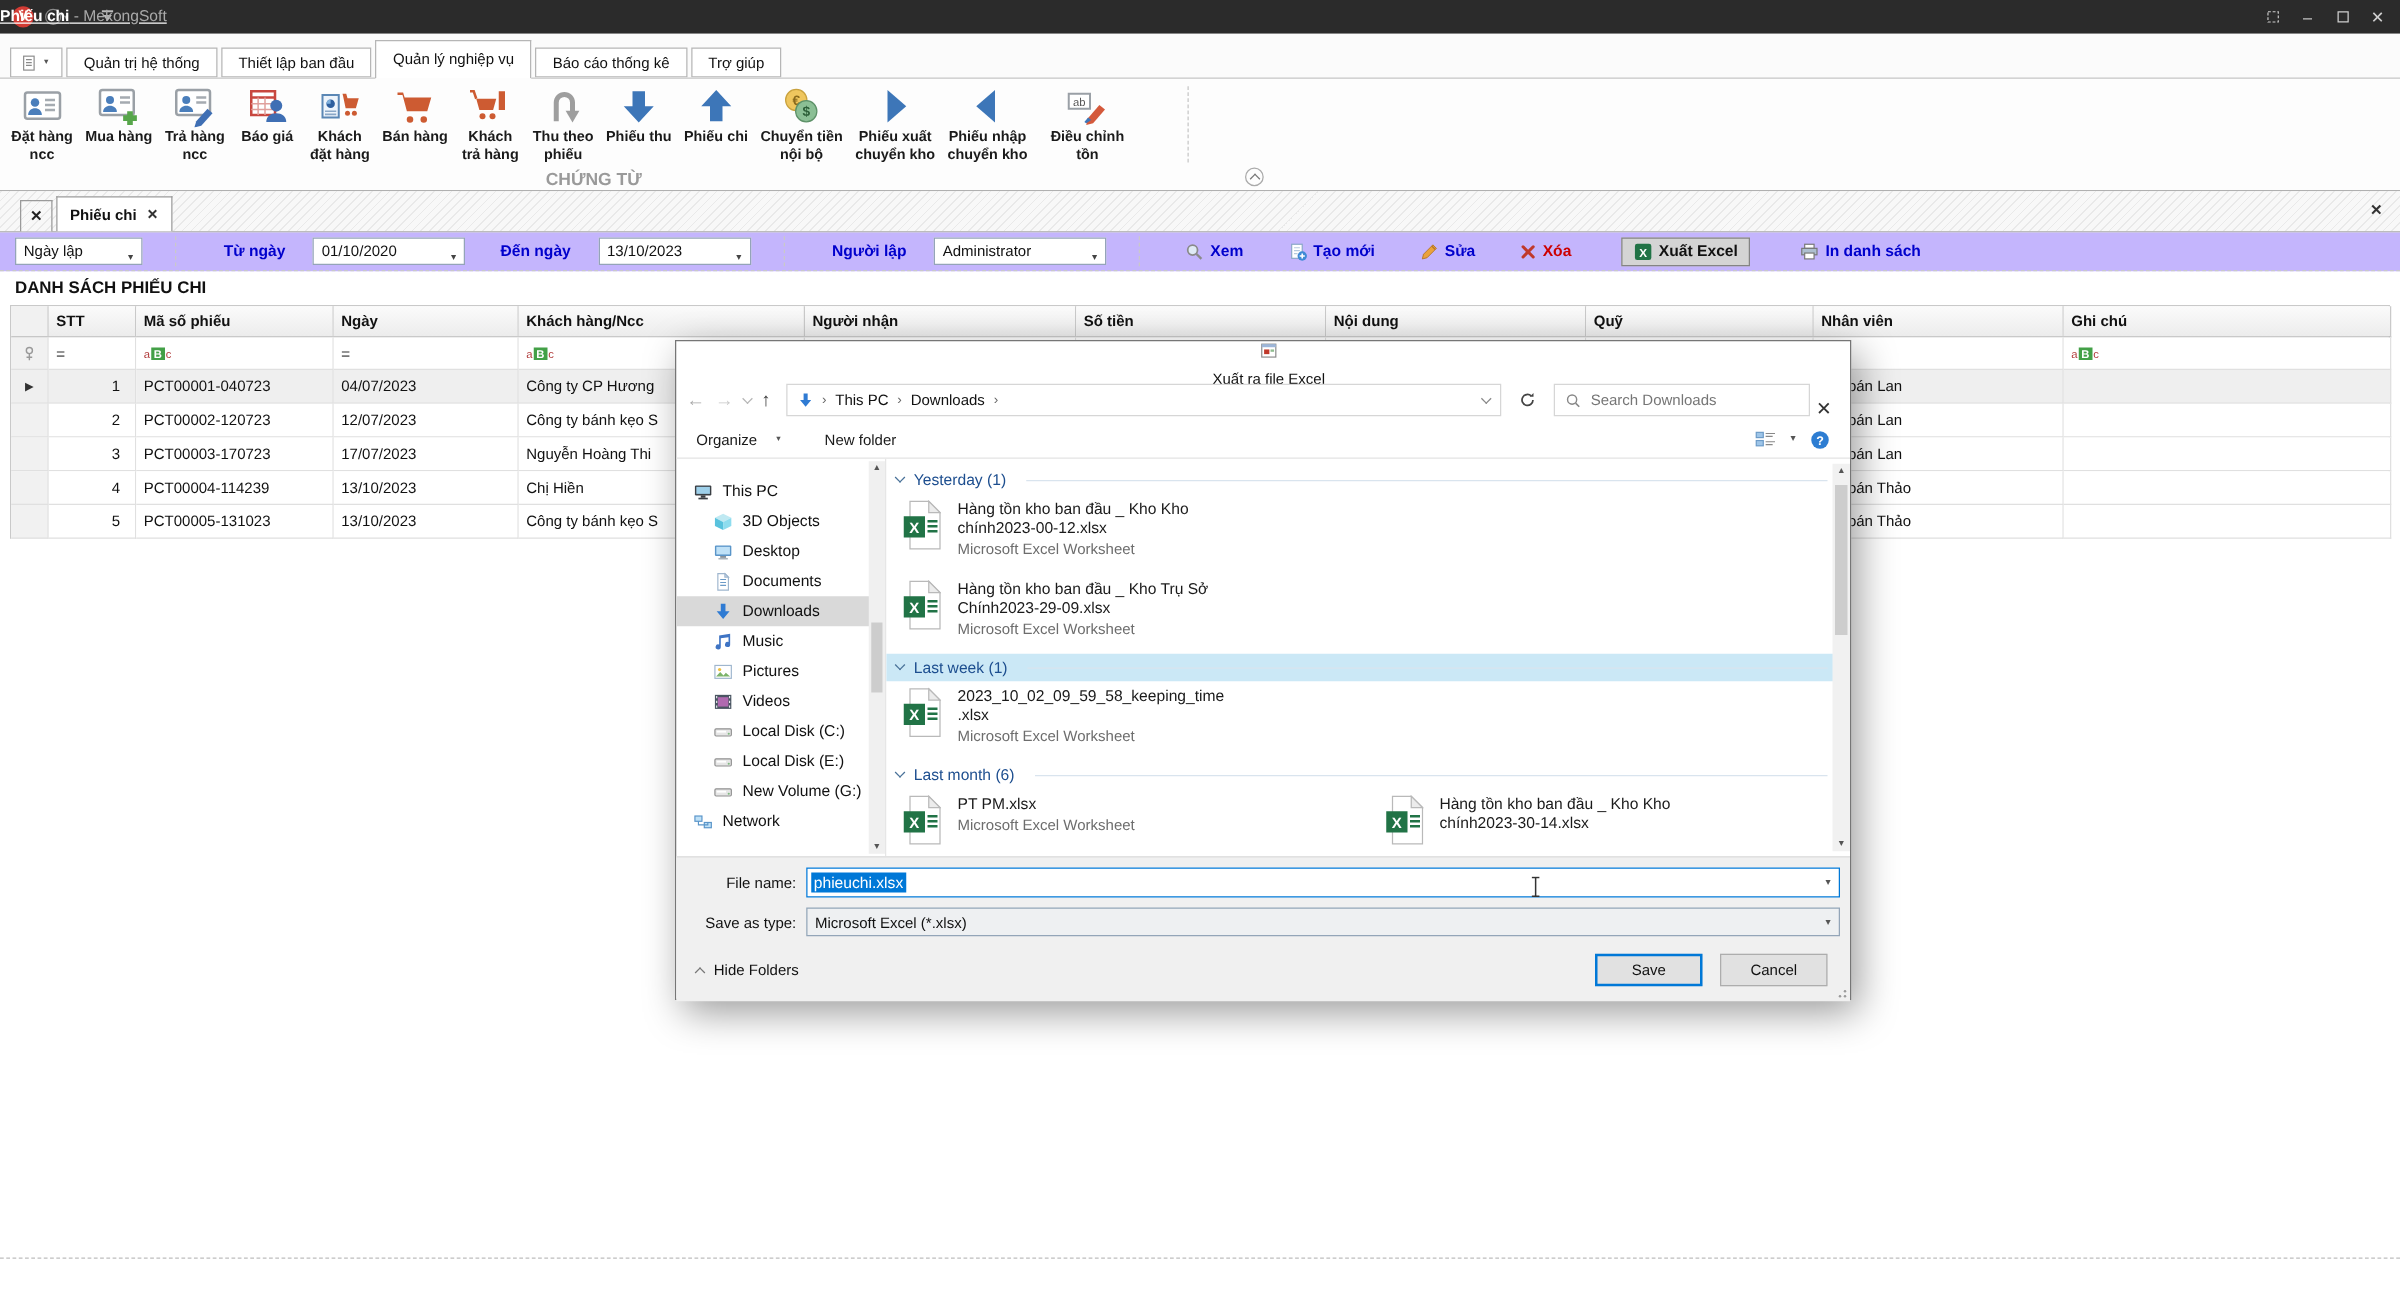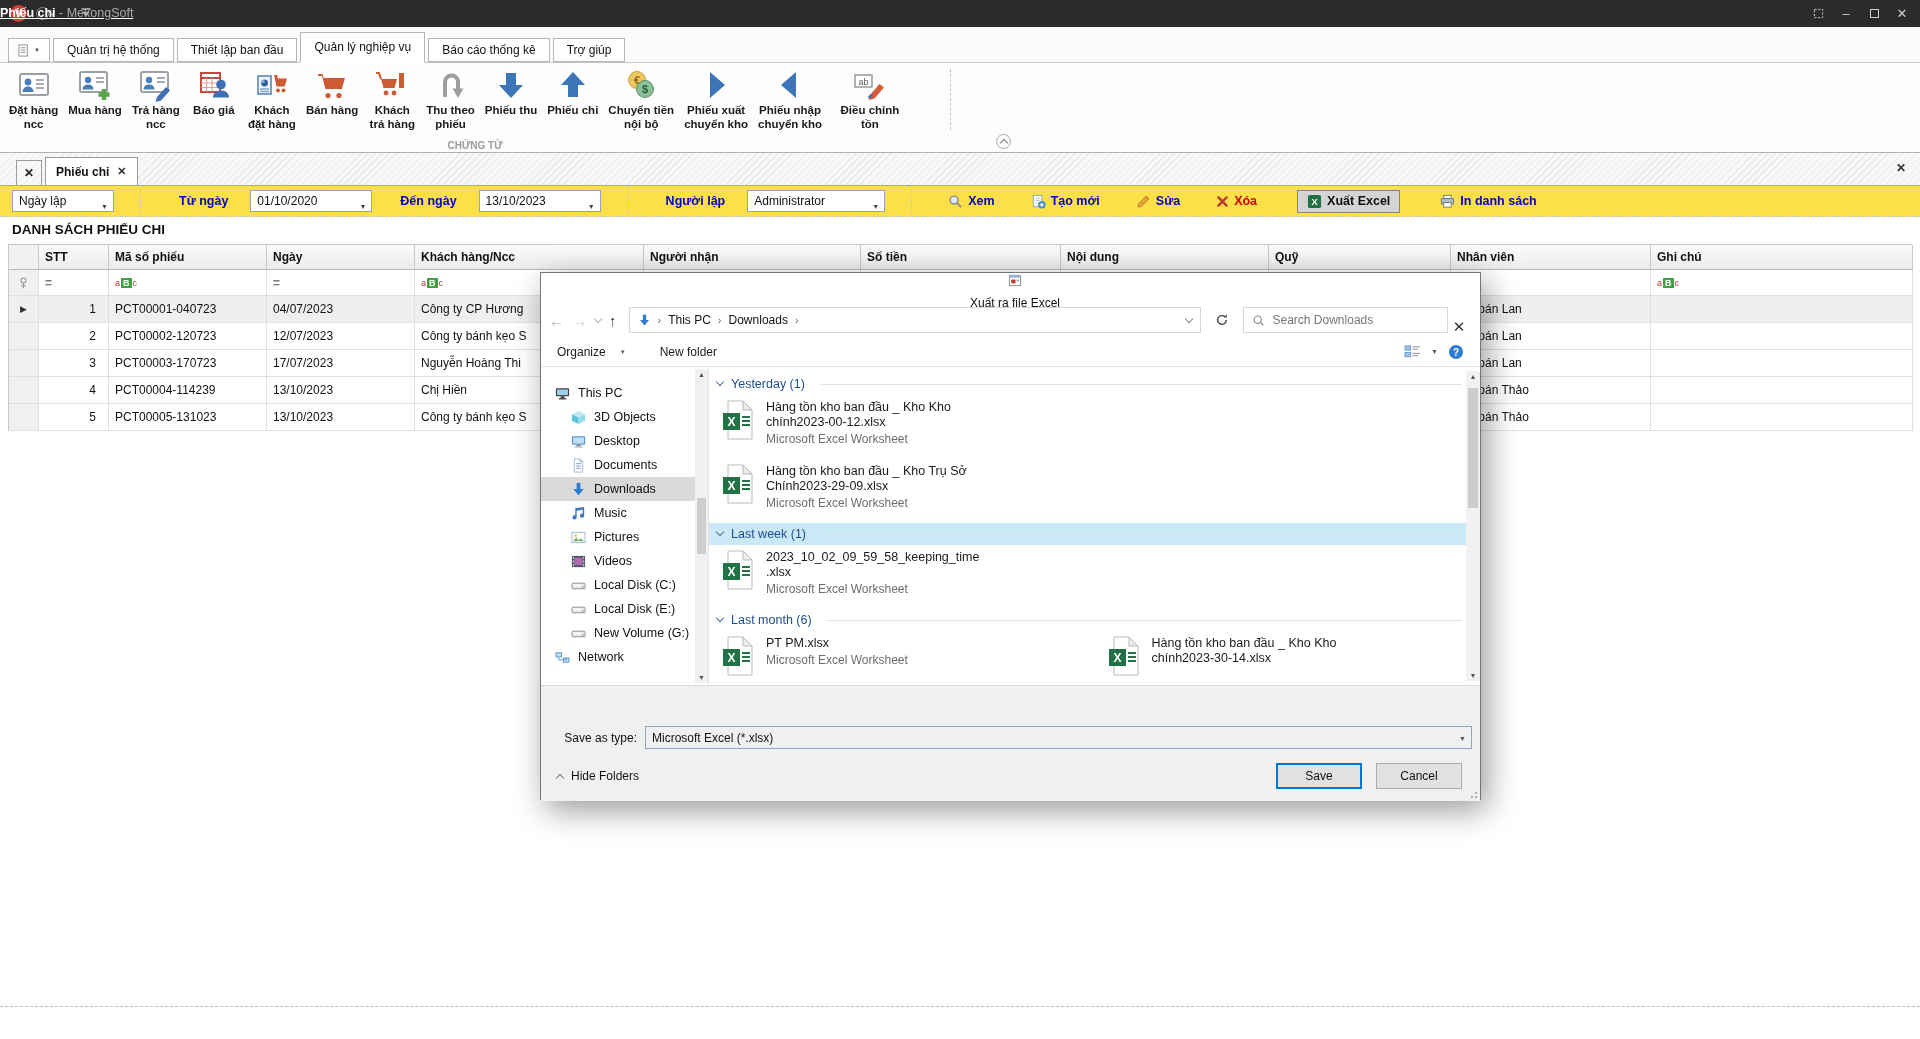--- a/index.html
+++ b/index.html
@@ -37,21 +37,21 @@
 
   
   .ribbon { position:absolute; left:0; top:62px; width:1920px; height:91px; background:#fdfdfd;
     border-top:1px solid #c5c5c5; border-bottom:1px solid #b0b0b0; }
   .ritems { position:absolute; left:4px; top:5px; display:flex; align-items:flex-start; }
   .ritem { min-width:58px; max-width:86px; padding:0 5px; text-align:center; }
   .ricon { width:34px; height:34px; margin:0 auto 2px auto; }
   .rlabel { font-size:11.5px; font-weight:bold; color:#1a1a1a; line-height:1.2; white-space:pre-line; }
   .rsep { position:absolute; left:950px; top:6px; bottom:22px; border-left:1px dashed #c6c6c6; }
   .rgroup { position:absolute; left:0; width:950px; bottom:1px; text-align:center;
-    font-size:10px; font-weight:bold; color:#9a9a9a; }
+    font-size:14px; font-weight:bold; color:#9a9a9a; }
   .rcollapse { position:absolute; left:996px; bottom:3px; width:15px; height:15px; border-radius:50%;
     border:1px solid #aaa; display:flex; align-items:center; justify-content:center; }
 
   .chev { display:inline-block; width:6px; height:6px; border-right:1.6px solid #777;
     border-bottom:1.6px solid #777; transform:rotate(45deg); }
   .chev.up { transform:rotate(-135deg); }
   .chev.blue { border-color:#4a7299; }
 
   
   .hatch { background:repeating-linear-gradient(135deg,#e9e9e9 0 1px,#f8f8f8 1px 5px); }
@@ -59,21 +59,21 @@
     border-bottom:1px solid #a6a6a6; }
   .xtab { position:absolute; left:16px; bottom:0; width:26px; height:25px; border:1px solid #9a9a9a;
     border-bottom:none; text-align:center; line-height:24px; font-weight:bold; font-size:12px; color:#222; }
   .dtab { position:absolute; left:45px; bottom:0; height:28px; border:1px solid #9a9a9a; border-bottom:none;
     background:#fff; padding:0 10px; display:flex; align-items:center; gap:8px;
     font-size:12px; font-weight:bold; color:#111; }
   .dtab .x { font-weight:bold; color:#333; font-size:11px; }
   .strip-close { position:absolute; right:14px; top:8px; font-weight:bold; color:#333; font-size:12px; }
 
   
-  .filterbar { position:absolute; left:0; top:186px; width:1920px; height:31px; background:#fde047;
+  .filterbar { position:absolute; left:0; top:186px; width:1920px; height:31px; background:#c4b5fd;
     border-bottom:1px dashed #c9c9c9; display:flex; align-items:center; padding-left:12px;gap:16px; }
   .combo { position:relative; height:22px; border:1px solid #94a4b8; background:#fff; font-size:12px;
     color:#111; padding:0 20px 0 6px; line-height:20px; white-space:nowrap; }
   .combo::after { content:"▼"; position:absolute; right:5px; top:6px; font-size:7px; color:#444; }
   .flabel { color:#0000cc; font-weight:bold; font-size:12.5px; margin:0 6px 0 12px; white-space:nowrap; }
   .vsep { border-left:1px dashed #c9c9c9; height:24px; margin:0 10px; }
   .abtn { display:flex; align-items:center; gap:5px; font-weight:bold; font-size:12.5px;
     color:#0000cc; margin:0 10px; white-space:nowrap; }
   .abtn.red { color:#cc0000; }
   .abtn.export { color:#111; background:#d4d4d4; border:1px solid #848484; padding:3px 9px; margin:0 14px; }
@@ -934,20 +934,31 @@
             </div>
           </div>
           <div class="fscroll">
             <span>▲</span>
             <span class="thumb"></span>
             <span class="dn">▼</span>
           </div>
         </div>
     </div>
     <div class="dlg-footer">
+      <div class="frow" style="top:8px;">
+        <span class="flab">File name:</span>
+        <div class="fninput">
+          <span class="sel">phieuchi.xlsx</span>
+          <span class="caret">
+            <svg width="9" height="17" viewBox="0 0 9 17">
+                <path d="M1.5 1h6M1.5 16h6M4.5 1v15" stroke="#333" stroke-width="1.2" fill="none"></path>
+              </svg>
+          </span>
+        </div>
+      </div>
       <div class="frow" style="top:40px;">
         <span class="flab">Save as type:</span>
         <div class="ftcombo">
             <span>Microsoft Excel (*.xlsx)</span>
           </div>
       </div>
       <div class="hidefold">
         <span class="chev up" style="margin-top:4px;"></span>
           <span>Hide Folders</span>
       </div>

